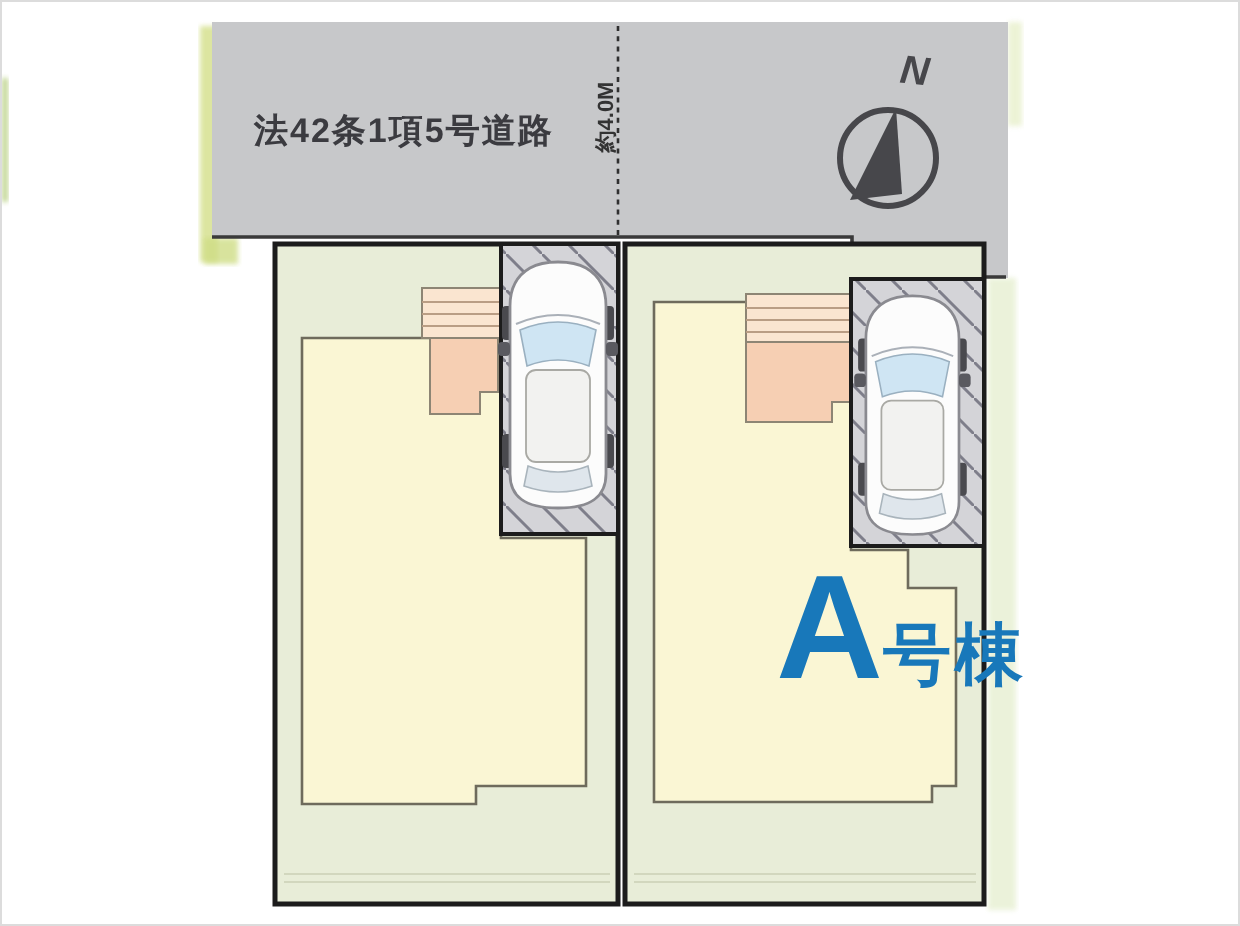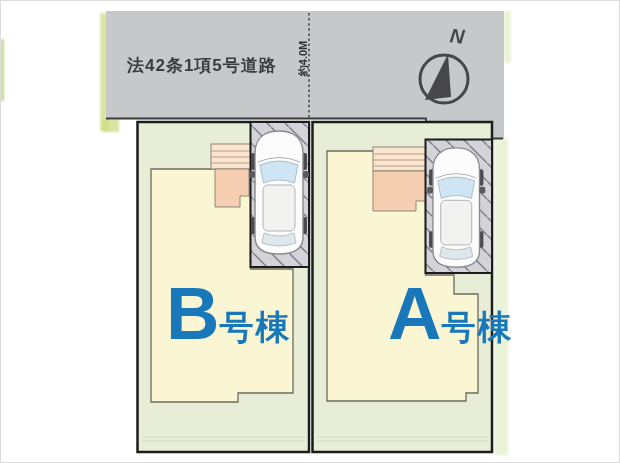--- a/index.html
+++ b/index.html
@@ -95,20 +95,17 @@
     <g>
       <circle cx="443" cy="78" r="24" fill="none" stroke="#47474b" stroke-width="3"></circle>
       <path d="M447,53 L424,99 L450,96 Z" fill="#47474b"></path>
     </g>
   </svg>
 
   <div class="abs road-label">法42条1項5号道路</div>
   <div class="abs road-width">約4.0M</div>
   <div class="abs north">N</div>
 
-  <div class="abs bldg-label label-b">
-    <span class="letter">B</span><span class="suffix">号棟</span>
-  </div>
   <div class="abs bldg-label label-a">
     <span class="letter">A</span><span class="suffix">号棟</span>
   </div>
 
 </div>
 
 </body></html>

